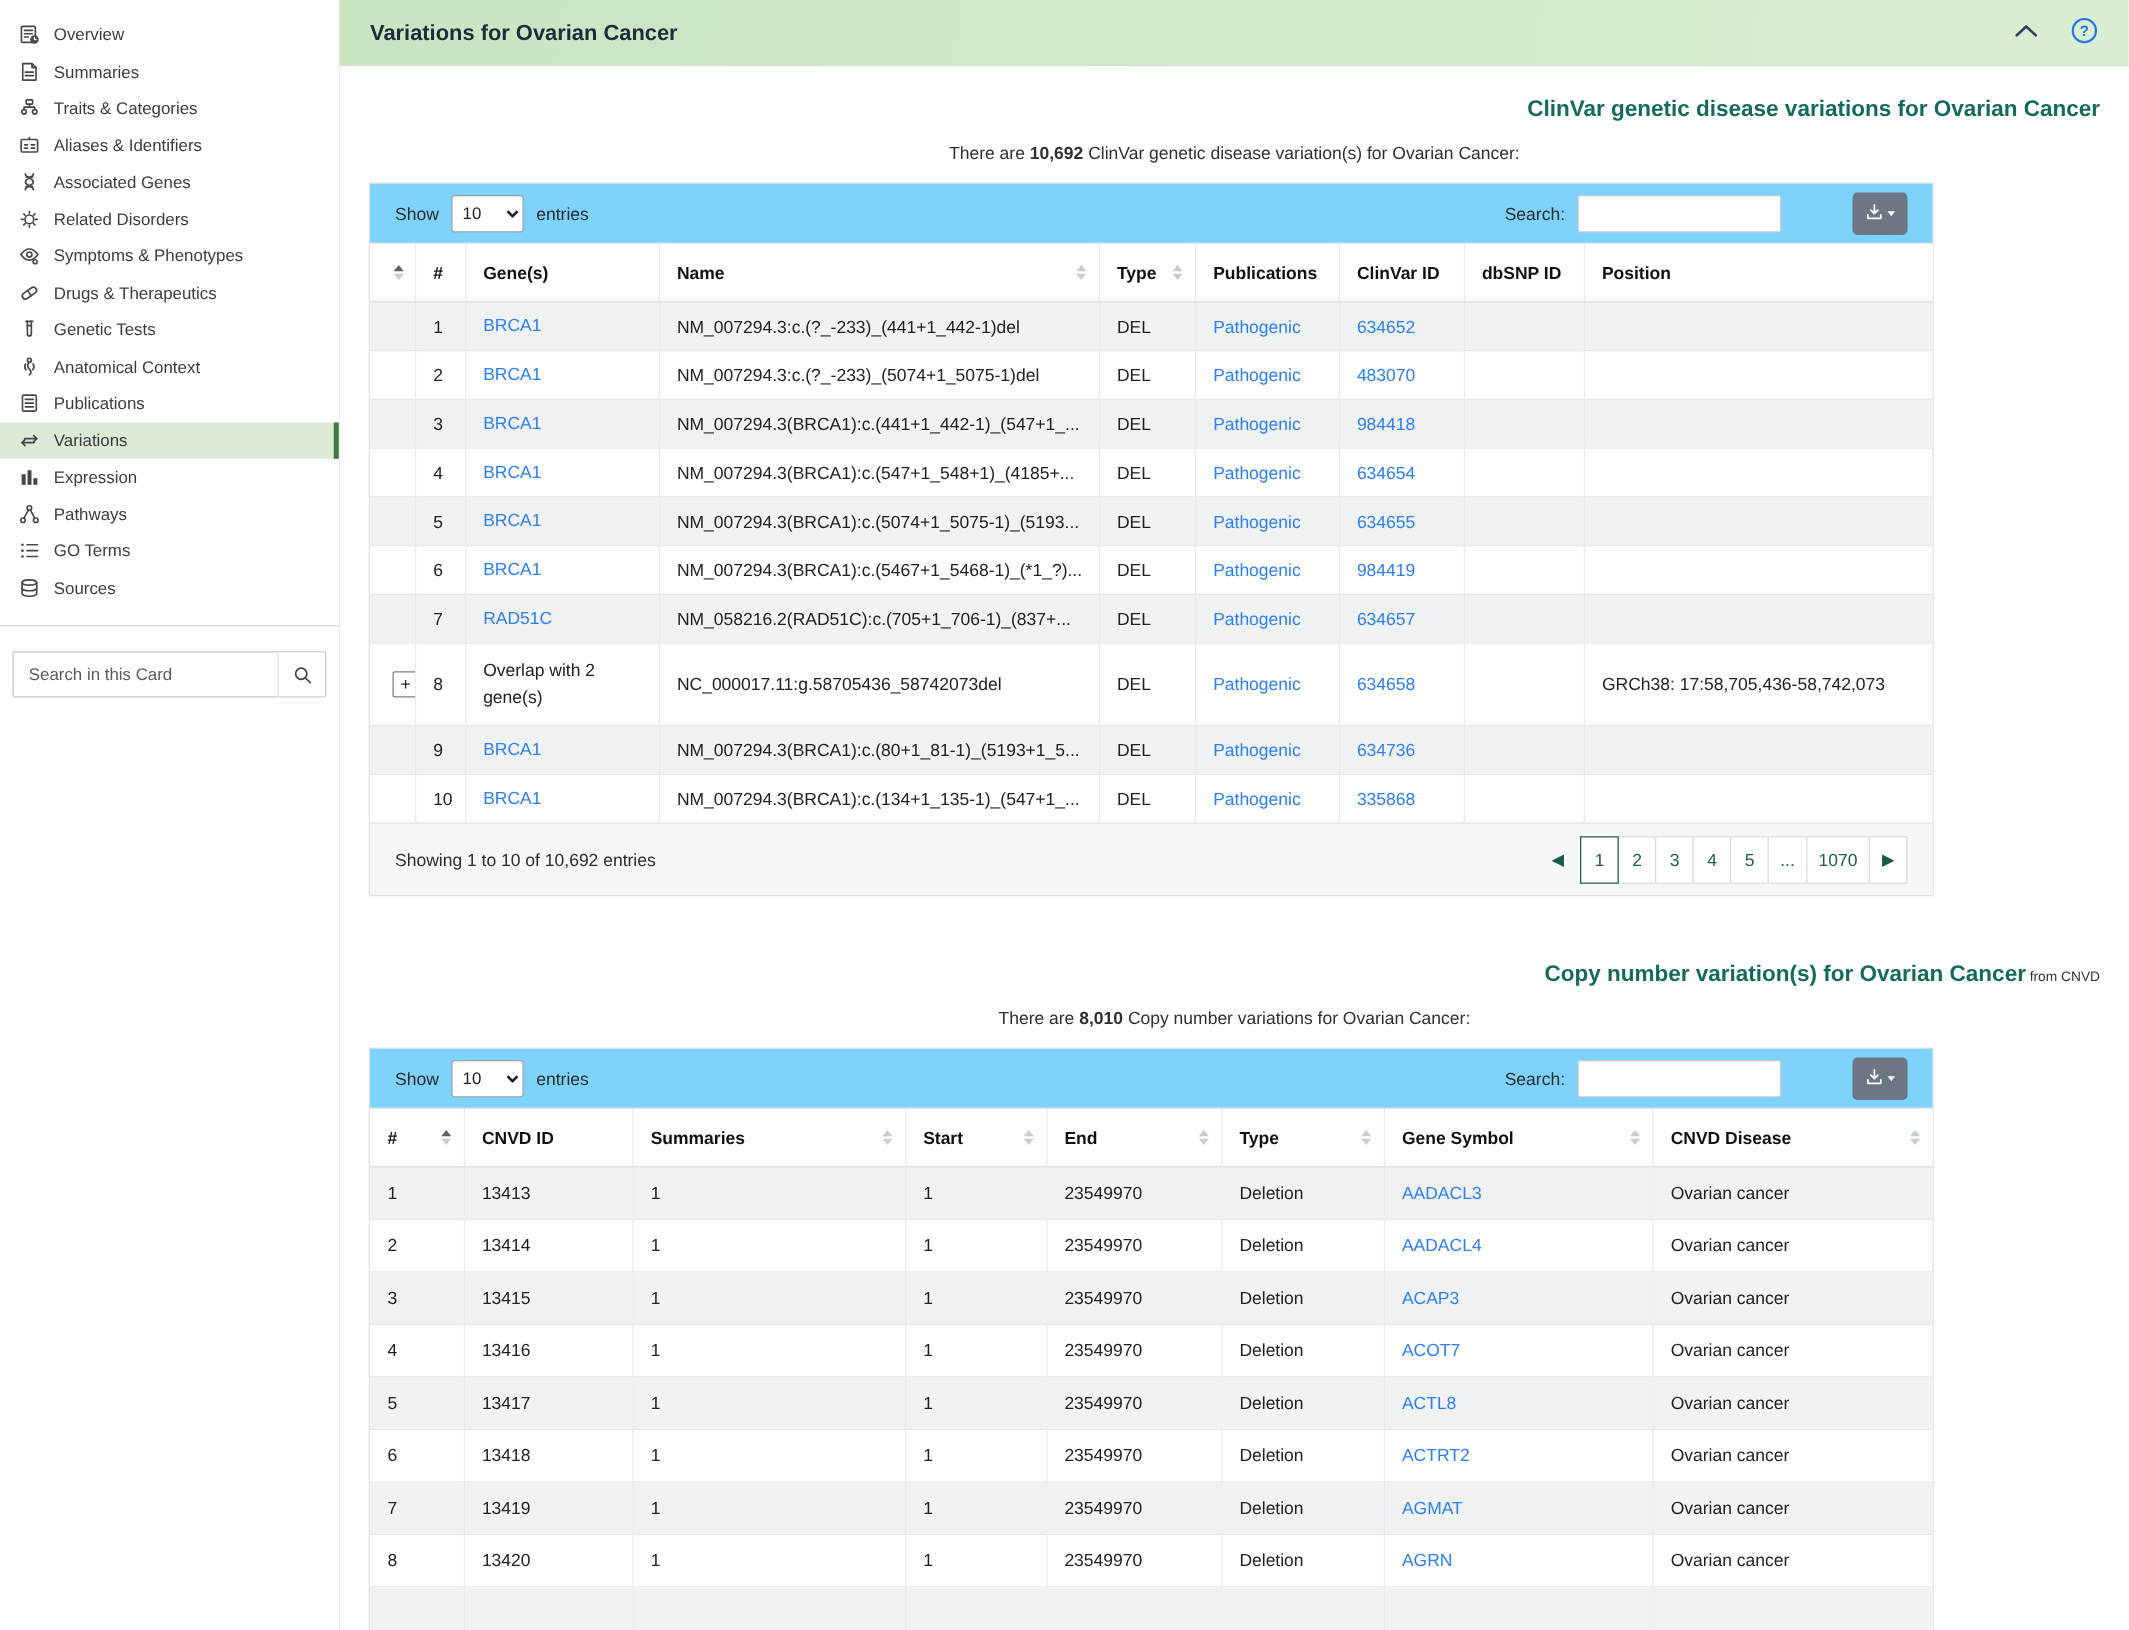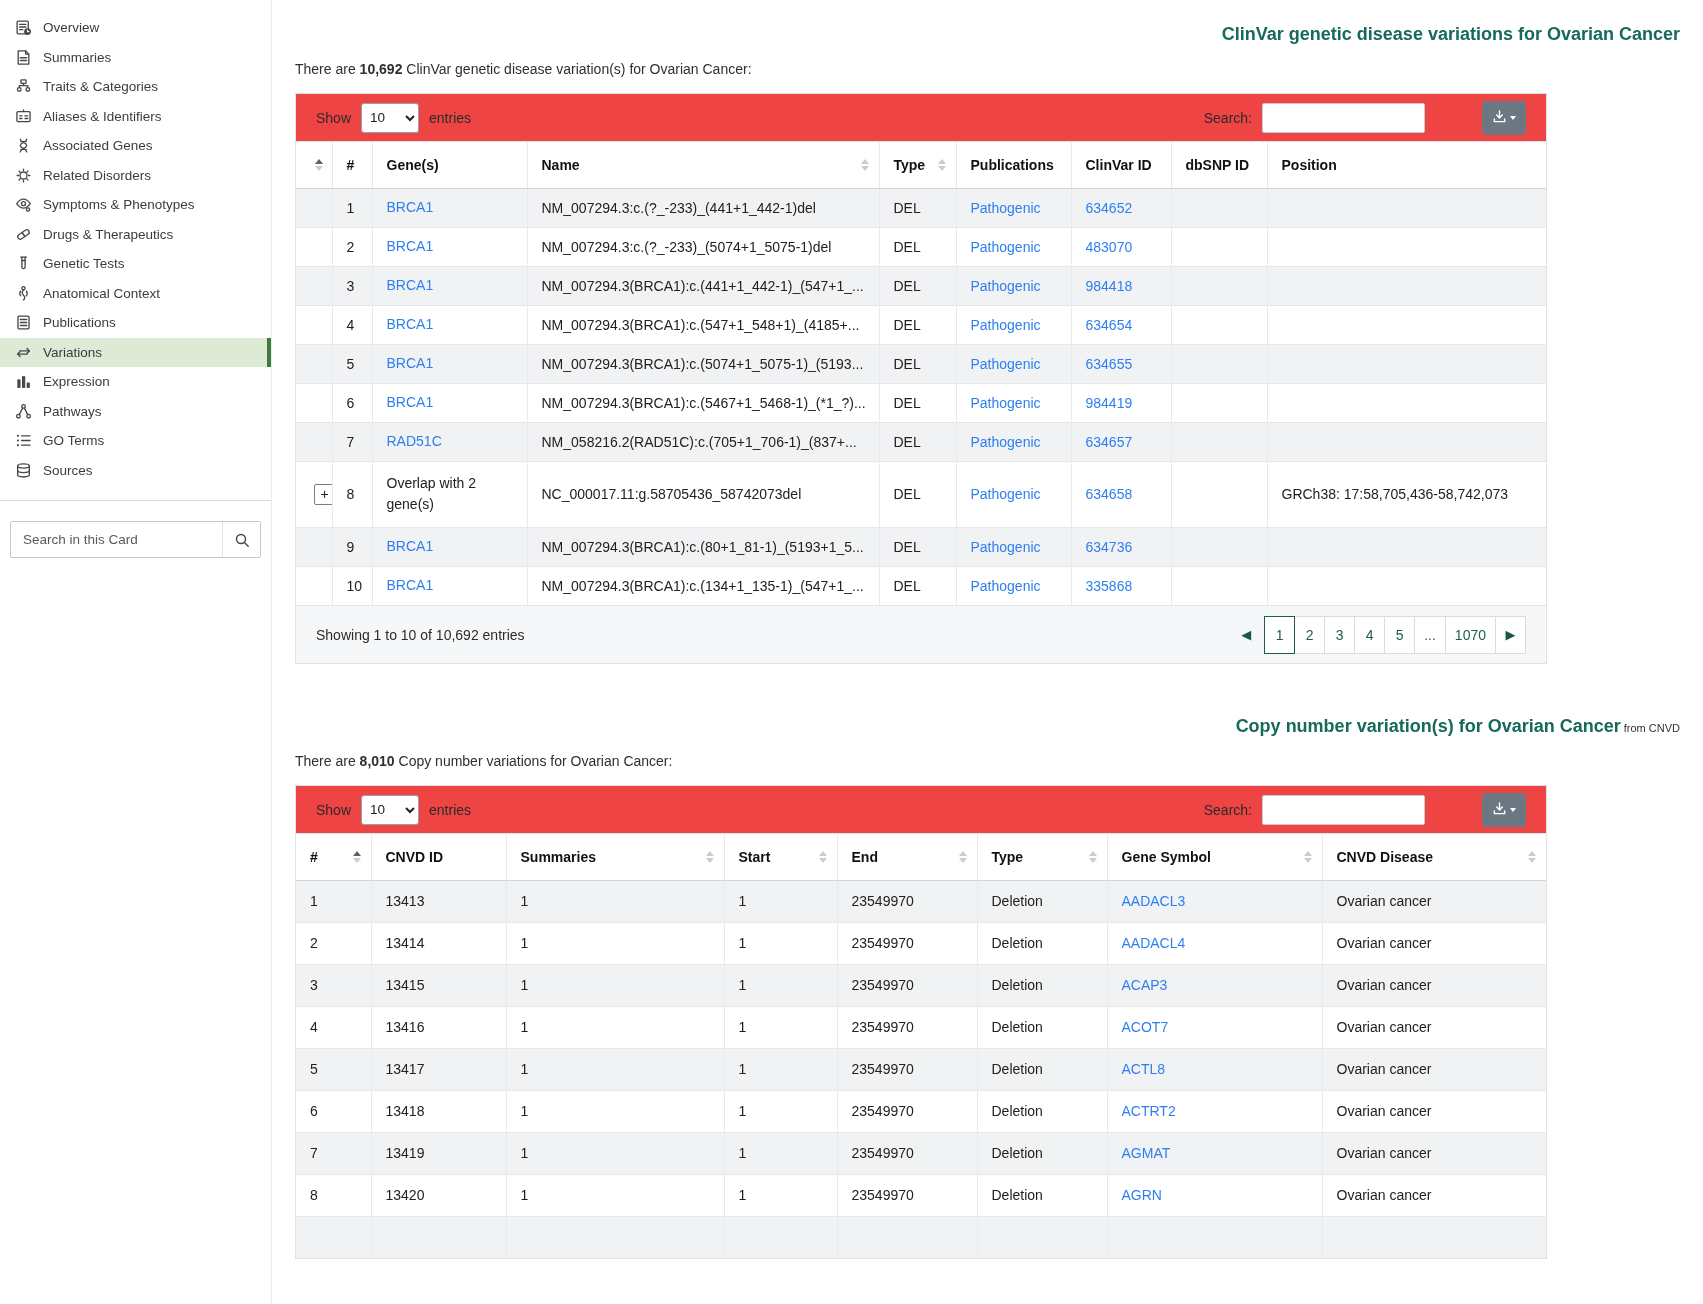--- a/index.html
+++ b/index.html
@@ -35,27 +35,27 @@
                   display:flex; align-items:center; padding:0 24px; border-bottom:1px solid #dcdedc; }
   .panel-title { font-size:17.5px; font-weight:700; color:#1e2b3c; }
   .header-actions { margin-left:auto; display:flex; align-items:center; gap:24px; }
   .collapse-btn, .help-btn { background:none; border:none; padding:0; cursor:pointer; display:flex; }
   .collapse-btn svg { width:22px; height:13px; stroke:#33475b; stroke-width:2; fill:none; stroke-linecap:round; stroke-linejoin:round; }
   .help-btn svg { width:23px; height:23px; }
 
   .content { padding:24px 23px 0 23px; }
   .section-heading { margin:0; font-size:18px; font-weight:700; color:#156a5c;text-align:right; }
   .heading-suffix { font-size:11px; font-weight:400; color:#333; }
-  .count-line { margin:16px 0 0; font-size:14px; color:#2f2f2f; }
+  .count-line { margin:16px 0 0; font-size:14px; color:#2f2f2f;text-align:center; }
   .count-line b { font-weight:700; }
   .section-2 { margin-top:52px; }
 
   
   .table-box { margin-top:16px; border:1px solid #dfe2e6; width:1252px; }
-  .controls { height:48px; background:#ef4444; display:flex; align-items:center; padding:0 20px;
+  .controls { height:48px; background:#7dd3fc; display:flex; align-items:center; padding:0 20px;
               font-size:14px; color:#2b2b2b; border-bottom:1px solid #e1e4e8; }
   .controls select { height:30px; width:58px; margin:0 10px; border:1px solid #9aa0a6; border-radius:3px;
                      background:#fff; font:13.5px "Liberation Sans", sans-serif; color:#222; padding:0 4px; }
   .controls .search-label { margin-left:auto; margin-right:10px; }
   .controls .tbl-search { height:30px; width:163px; border:1px solid #c6cacf; border-radius:2px; background:#fff; padding:0 8px;
                           font:13.5px "Liberation Sans", sans-serif; }
   .dl-btn { margin-left:57px; width:44px; height:34px; background:#6d7683; border:none; border-radius:4px;
             display:flex; align-items:center; justify-content:center; gap:3px; cursor:pointer; }
   .dl-btn svg { width:15px; height:15px; stroke:#fff; fill:none; stroke-width:1.5; stroke-linecap:round; stroke-linejoin:round; }
   .dl-caret { width:0; height:0; border-left:3.5px solid transparent; border-right:3.5px solid transparent; border-top:4px solid #fff; }
@@ -271,20 +271,38 @@
               <circle cx="7" cy="7" r="4.5"></circle>
               <path d="M10.5 10.5L14.2 14.2"></path>
             </svg>
         </span>
       </button>
     </div>
   </div>
 
   <div class="main">
 
+    <div class="panel-header">
+      <span class="panel-title">Variations for Ovarian Cancer</span>
+      <div class="header-actions">
+        <button class="collapse-btn">
+          <span><svg viewBox="0 0 20 12">
+                <path d="M3 9.5l7-6.5 7 6.5"></path>
+              </svg></span>
+        </button>
+        <button class="help-btn">
+          <span>
+            <svg viewBox="0 0 23 23">
+                <circle cx="11.5" cy="11.5" r="9.3" fill="none" stroke="#2574e8" stroke-width="1.7"></circle>
+            <text x="11.5" y="15.6" text-anchor="middle" font-size="12" font-weight="bold" fill="#2574e8" font-family="Liberation Sans, sans-serif">?</text>
+              </svg>
+          </span>
+        </button>
+      </div>
+    </div>
 
     <div class="content">
 
       <h2 class="section-heading">
         <span>ClinVar genetic disease variations for Ovarian Cancer</span>
       </h2>
       <p class="count-line"><span>There are </span><b>10,692</b><span> ClinVar genetic disease variation(s) for Ovarian Cancer:</span></p>
 
       <div class="table-box">
         <div class="controls">

